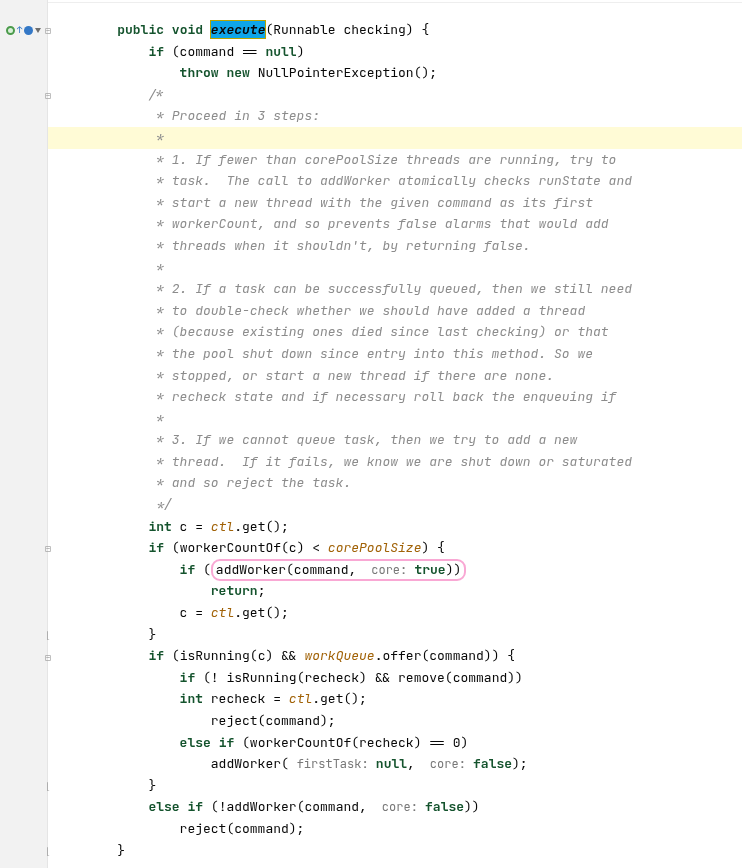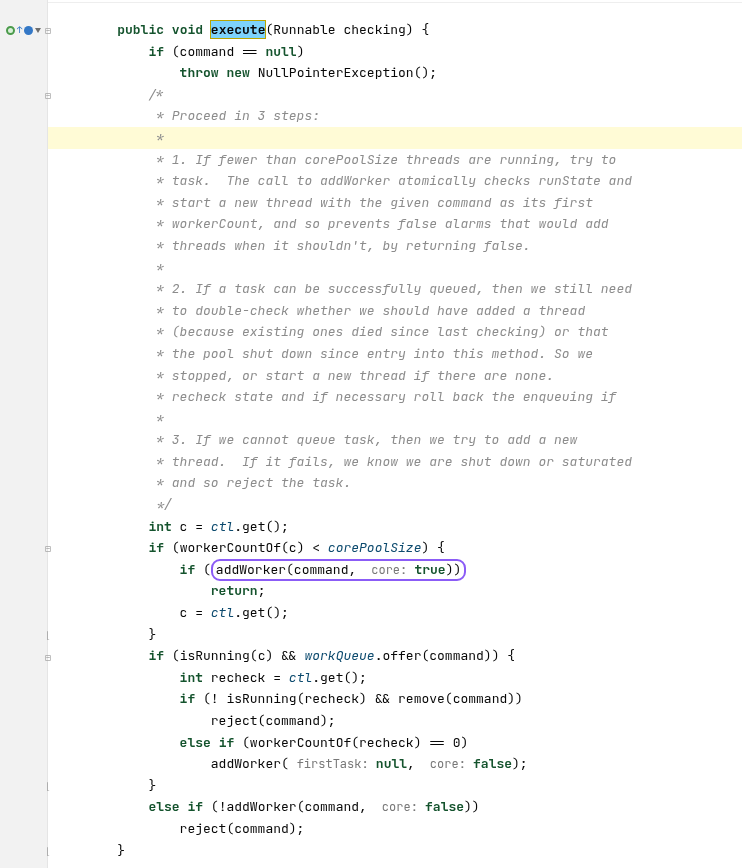--- a/index.html
+++ b/index.html
@@ -73,27 +73,27 @@
   .line {
     padding-left: 38px;
     white-space: pre;
     height: 21.6px;
   }
   .hl-yellow {
     background: #fffbd6;
   }
   .kw { color: #14532d; font-weight: bold; }
   .mname { font-weight: bold; }
-  .highlight-exec { background: #7dd3fc; outline: 1px solid #b8a400; }
+  .highlight-exec { background: #0ea5e9; outline: 1px solid #b8a400; font-style: italic; }
   .comment { color: #8c8c8c; font-style: italic; }
-  .field-ref { color: #0c4a6e; font-style: italic; }
+  .field-ref { color: #a16207; font-style: italic; }
   .method-it { }
   .hint { color: #787878; font-size: 12px; }
   .red-outline {
-    border: 2px solid #8b5cf6;
+    border: 2px solid #f9a8d4;
     border-radius: 9px;
     padding: 0 3px;
     display: inline-block;
     line-height: 18px;
   }
 </style>
 </head>
 <body>
 
 <div class="gutter">
@@ -152,23 +152,23 @@
 <div class="line"><span>            </span><span class="kw">if</span><span> (</span><span class="red-outline"><span>addWorker(command, </span><span class="hint"> core: </span><span class="kw">true</span><span>))</span></span></div>
 
 <div class="line"><span>                </span><span class="kw">return</span><span>;</span></div>
 
 <div class="line"><span>            </span><span>c = </span><span class="field-ref">ctl</span><span>.get();</span></div>
 
 <div class="line"><span>        </span><span>}</span></div>
 
 <div class="line"><span>        </span><span class="kw">if</span><span> (</span><span class="method-it">isRunning</span><span>(c) &amp;&amp; </span><span class="field-ref">workQueue</span><span>.offer(command)) {</span></div>
 
+<div class="line"><span>            </span><span class="kw">if</span><span> (! </span><span class="method-it">isRunning</span><span>(recheck) &amp;&amp; remove(command))</span></div>
+
 <div class="line"><span>            </span><span class="kw">int</span><span> recheck = </span><span class="field-ref">ctl</span><span>.get();</span></div>
-
-<div class="line"><span>            </span><span class="kw">if</span><span> (! </span><span class="method-it">isRunning</span><span>(recheck) &amp;&amp; remove(command))</span></div>
 
 <div class="line"><span>                </span><span>reject(command);</span></div>
 
 <div class="line"><span>            </span><span class="kw">else</span> <span class="kw">if</span><span> (</span><span class="method-it">workerCountOf</span><span>(recheck) == 0)</span></div>
 
 <div class="line"><span>                </span><span>addWorker( </span><span class="hint">firstTask: </span><span class="kw">null</span><span>, </span><span class="hint"> core: </span><span class="kw">false</span><span>);</span></div>
 
 <div class="line"><span>        </span><span>}</span></div>
 
 <div class="line"><span>        </span><span class="kw">else</span> <span class="kw">if</span><span> (!addWorker(command, </span><span class="hint"> core: </span><span class="kw">false</span><span>))</span></div>

